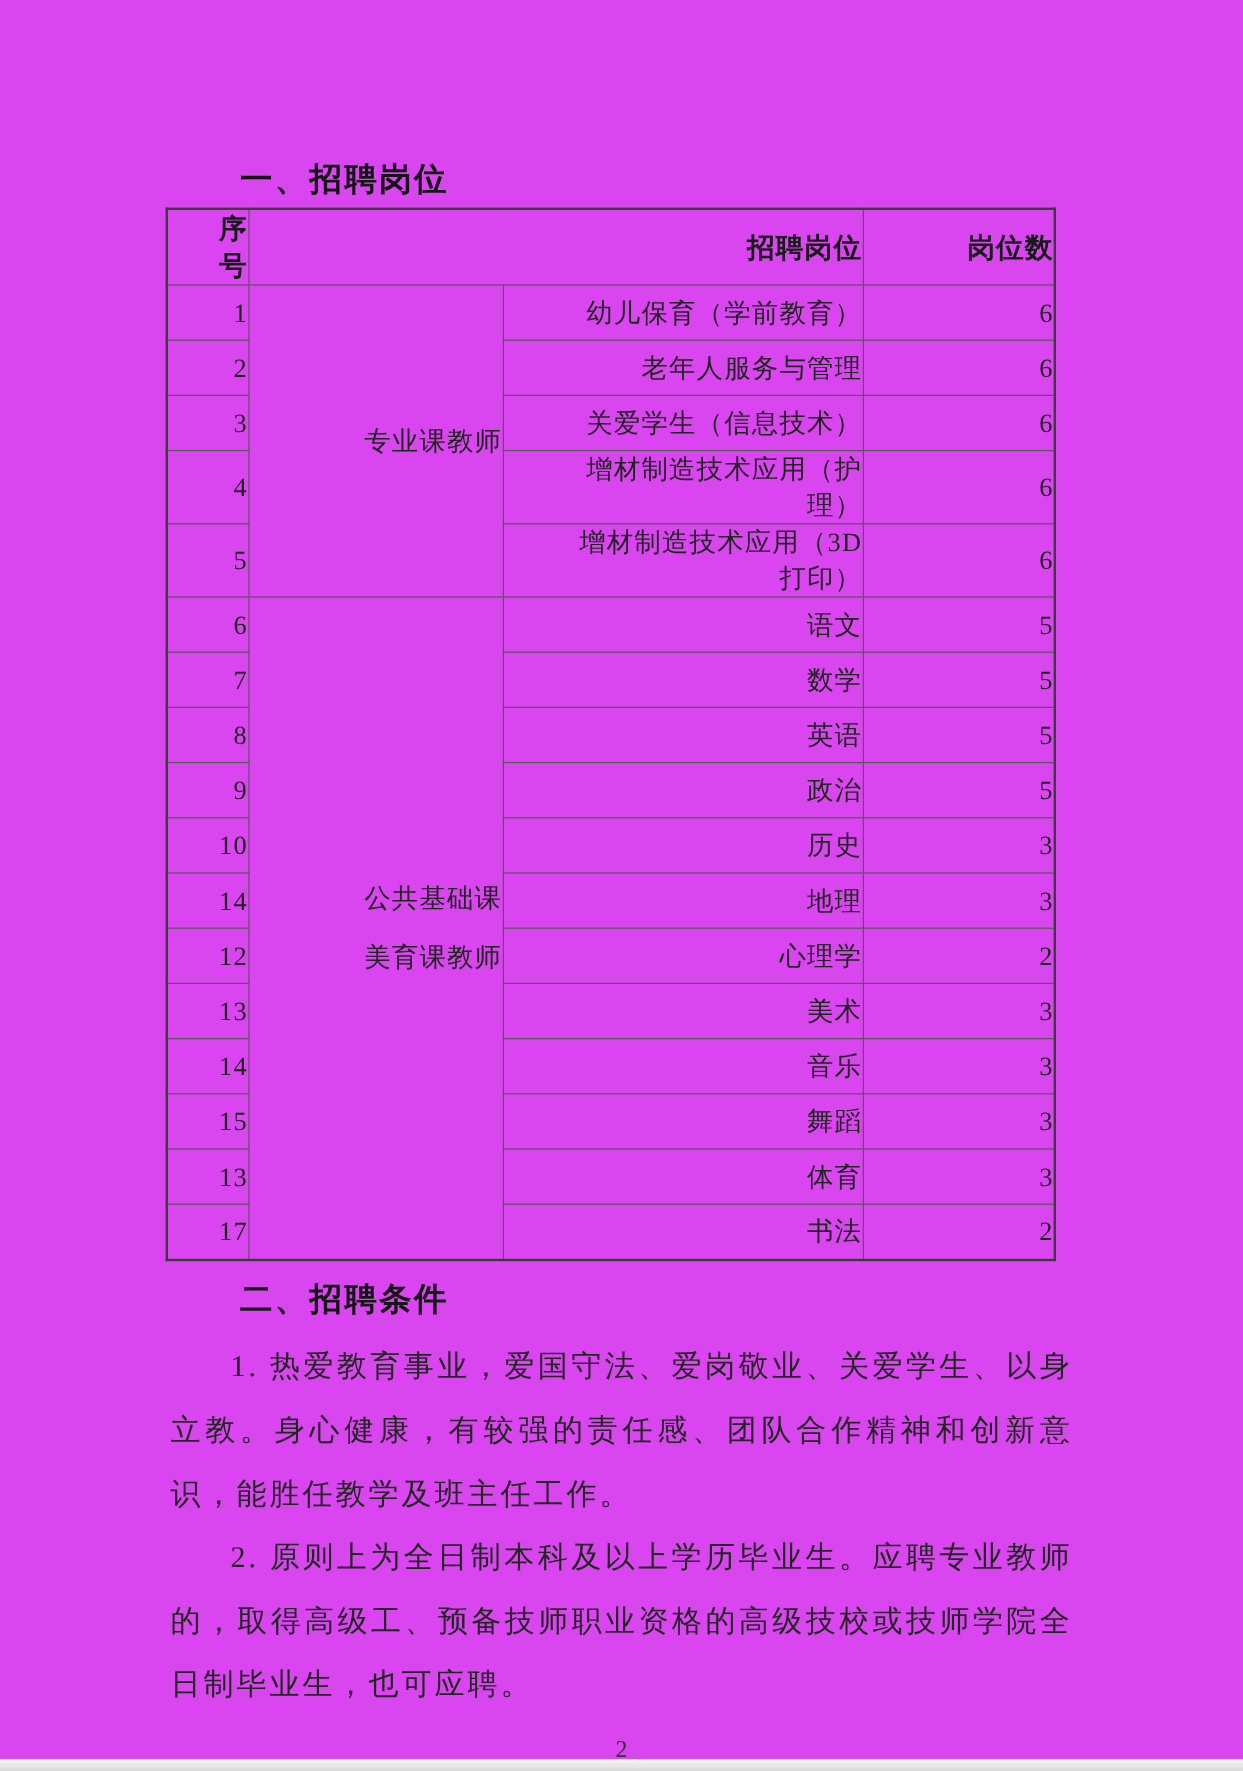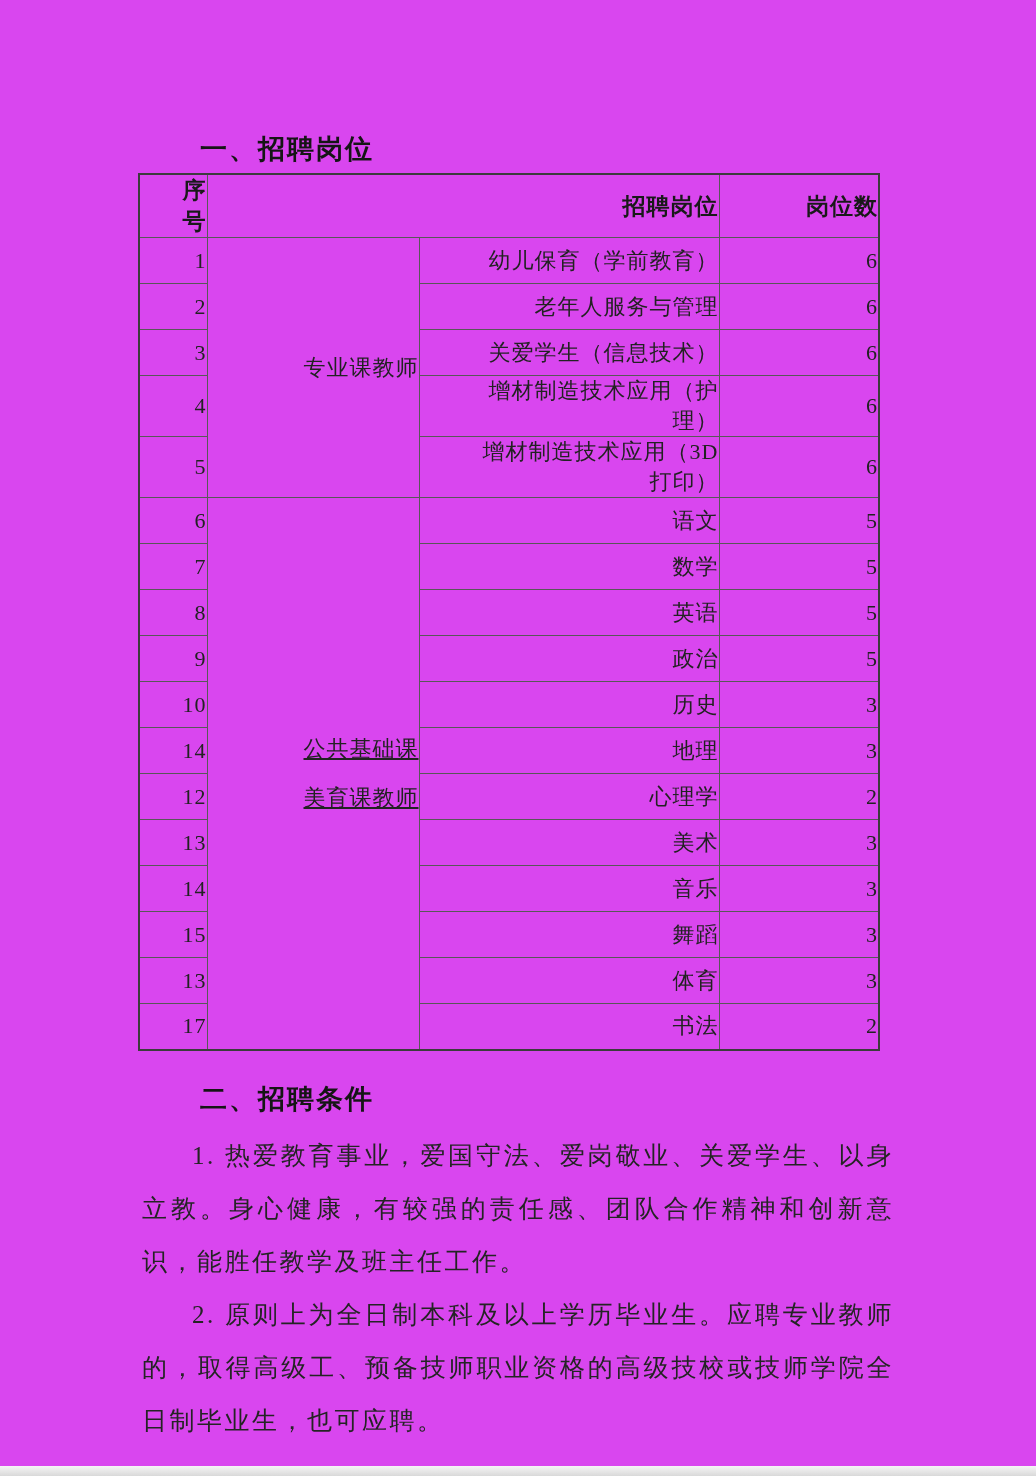--- a/index.html
+++ b/index.html
@@ -20,21 +20,21 @@
   .section-title {
     font-family: "Liberation Sans", "DejaVu Sans", sans-serif;
     font-weight: 700;
     font-size: 27px;
     color: #151515;
     letter-spacing: 2px;
     padding-left: 200px;
     line-height: 33px;
   }
   .section-title.first { margin-bottom: 7px; }
-  .section-title.second { margin-top: 32px; margin-bottom: 13px; }
+  .section-title.second { margin-top: 16px; margin-bottom: 13px; }
 
   table.recruit {
     border-collapse: collapse;
     table-layout: fixed;
     width: 740px;
     margin-left: 138px;
     border: 2px solid #3c3c3c;
   }
   table.recruit th, table.recruit td {
     border: 1px solid #585858;
@@ -53,21 +53,21 @@
     font-size: 23px;
     color: #191919;
   }
   table.recruit td { height: 46px; }
   td.c-no, td.c-cnt {
     font-family: "Liberation Serif", "DejaVu Serif", serif;
     font-size: 21px;
     letter-spacing: 0;
   }
   td.c-cat { font-size: 23px; }
-  .cat-line { line-height: 49px; text-decoration: underline; }
+  .cat-line { line-height: 49px; }
 
   .conditions {
     width: 752px;
     margin-left: 142px;
     font-size: 25px;
     line-height: 53px;
     letter-spacing: 2.5px;
     text-align: justify;
     color: #242424;
   }

